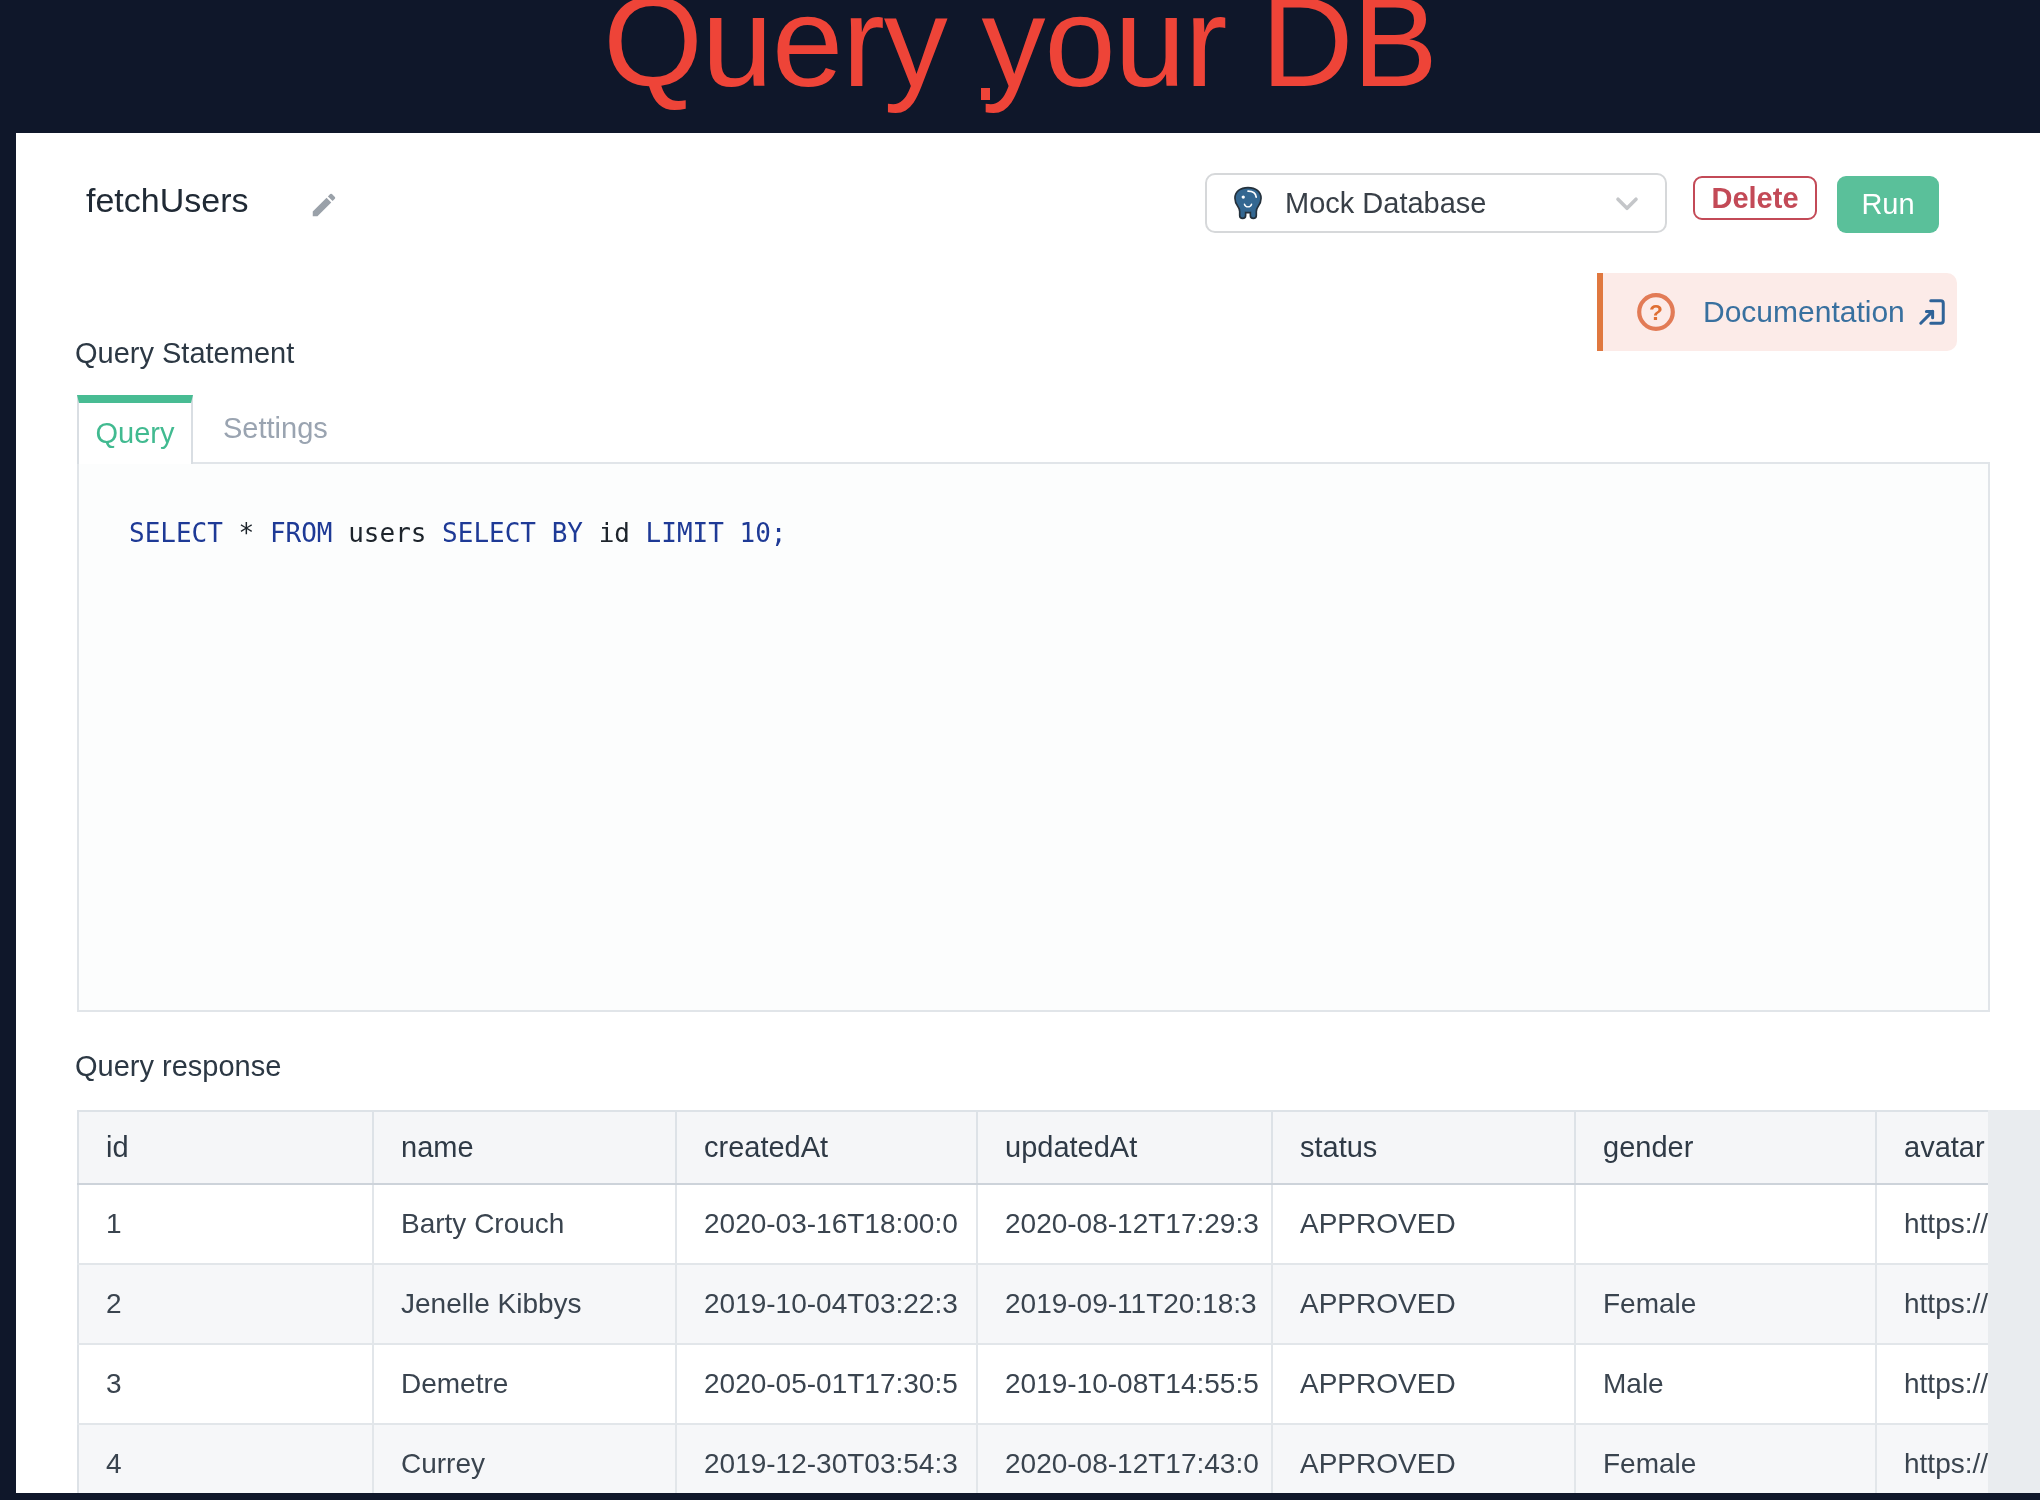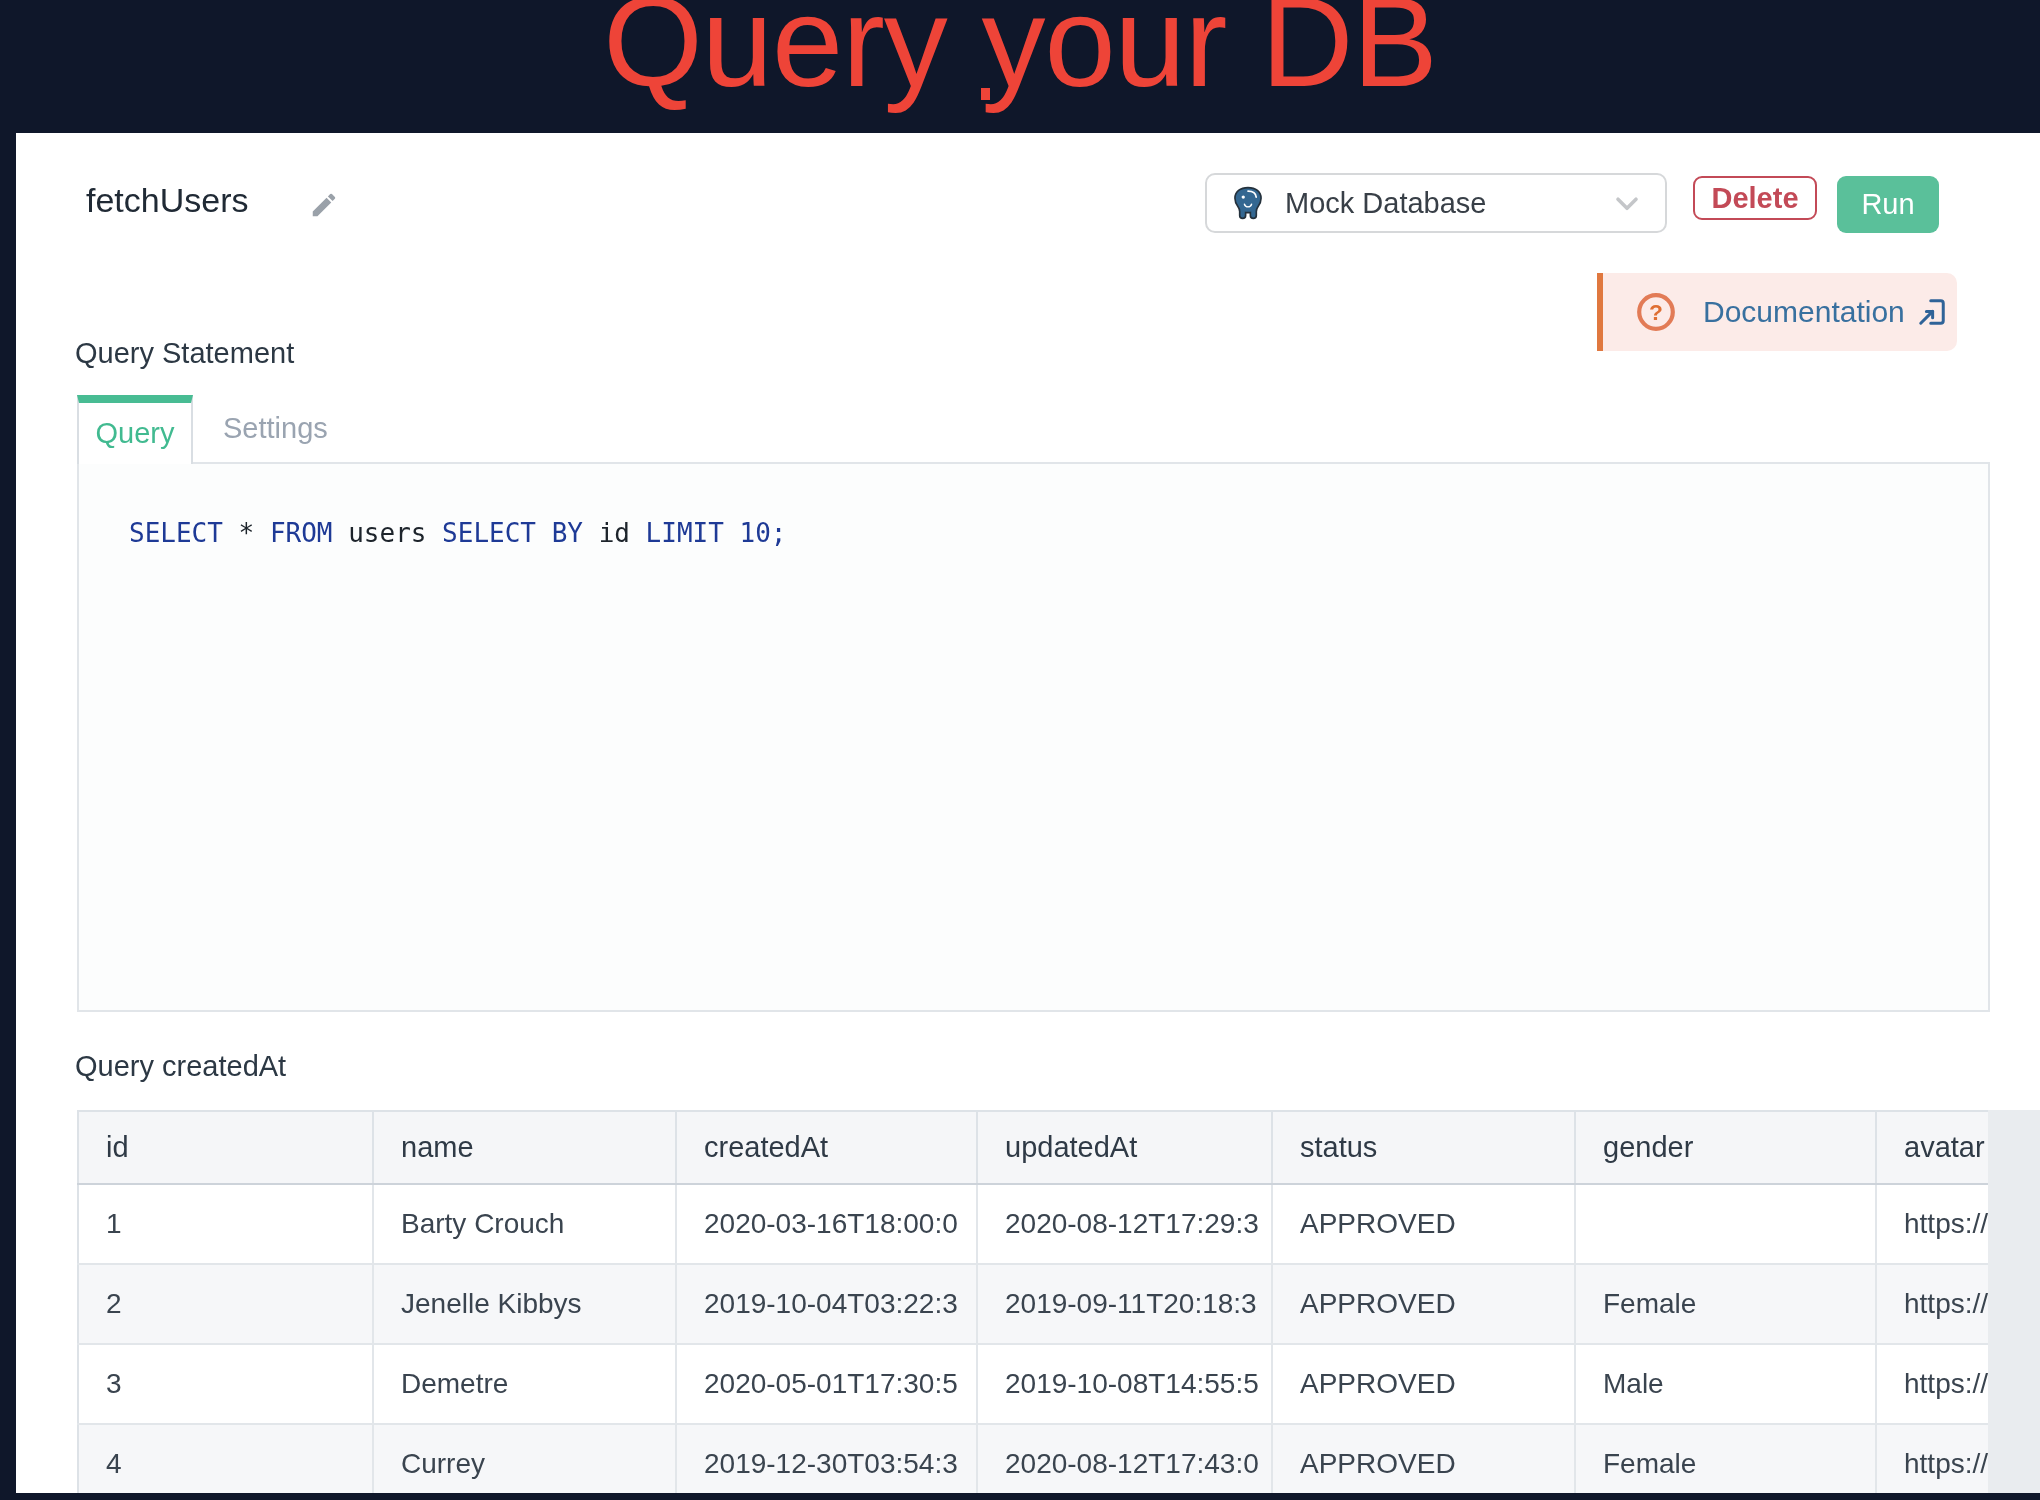--- a/index.html
+++ b/index.html
@@ -118,21 +118,21 @@
 
     <div id="tabbar">
       <div class="tab active">Query</div>
       <div class="tab inactive">Settings</div>
     </div>
 
     <div id="editor">
       <div id="sql-code"><span class="keyword">SELECT</span><span class="plain"> *</span><span class="keyword"> FROM</span><span class="plain"> users</span><span class="keyword"> SELECT</span><span class="keyword"> BY</span><span class="plain"> id</span><span class="keyword"> LIMIT</span><span class="number"> 10;</span></div>
     </div>
 
-    <div id="qr-label">Query createdAt</div>
+    <div id="qr-label">Query response</div>
 
     <div id="tablewrap">
       <table>
         <colgroup id="cols">
             <col style="width: 295px;">
             <col style="width: 303px;">
             <col style="width: 301px;">
             <col style="width: 295px;">
             <col style="width: 303px;">
             <col style="width: 301px;">

